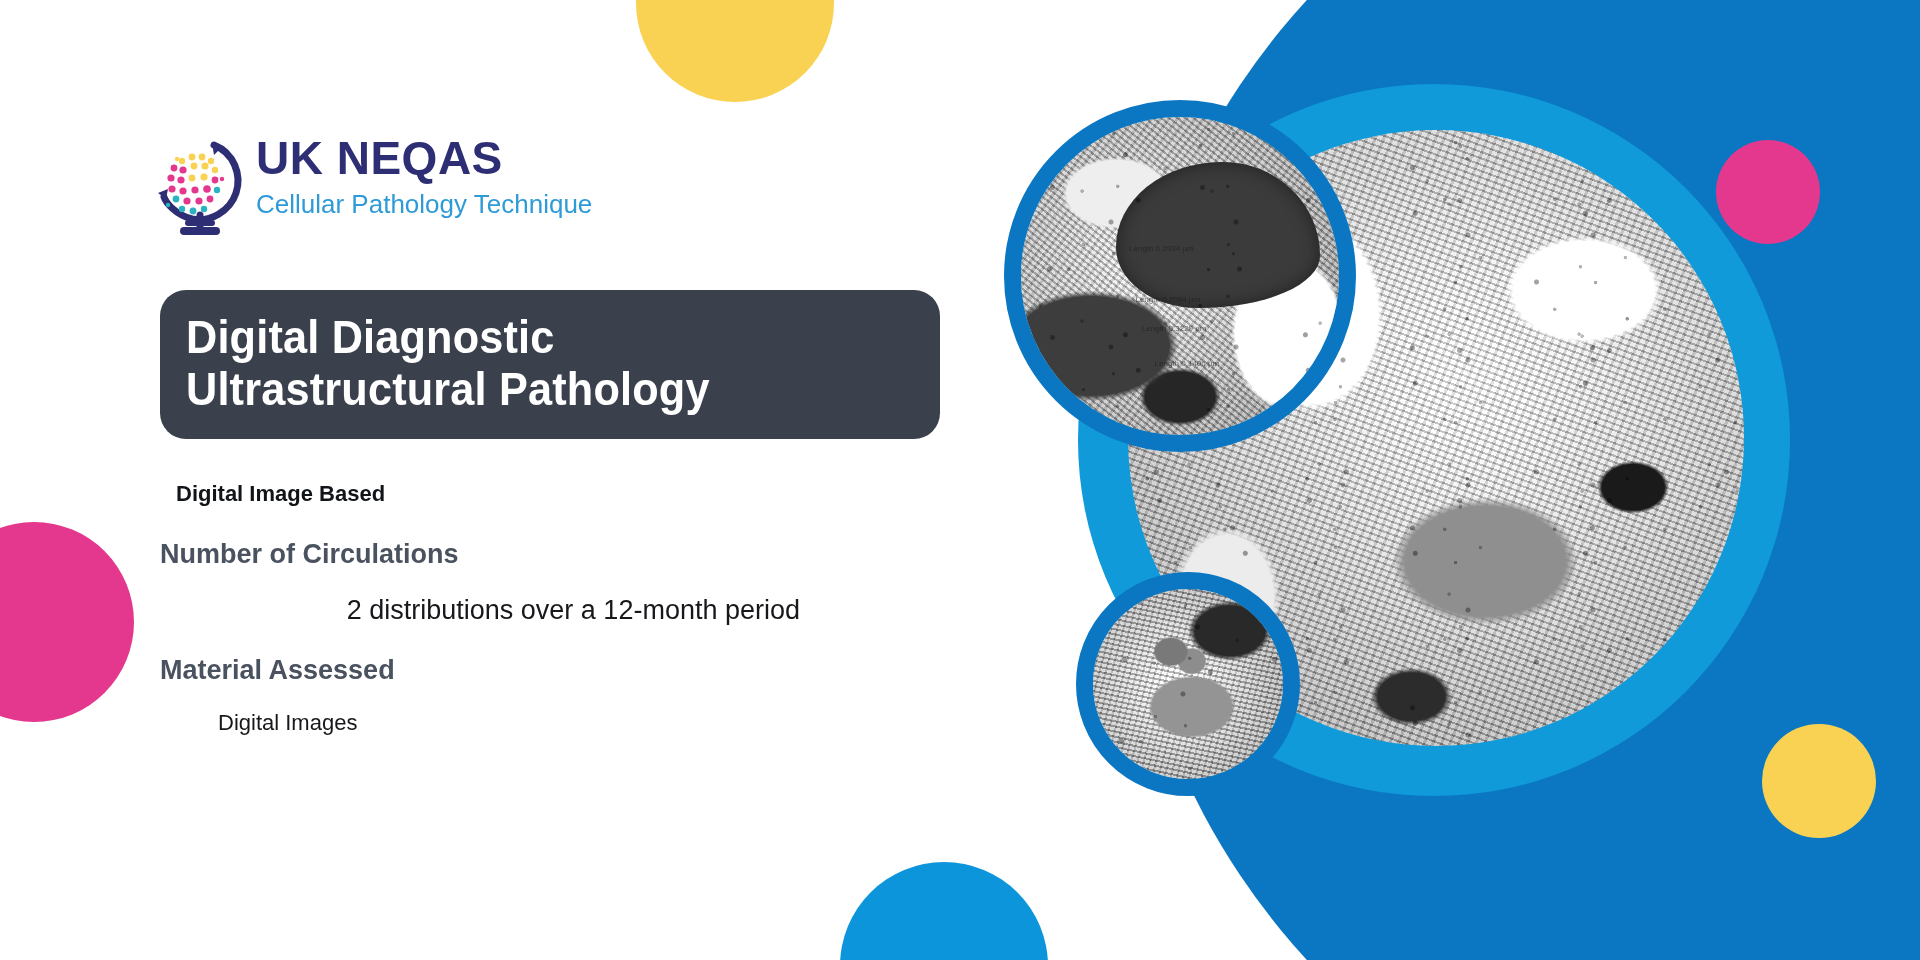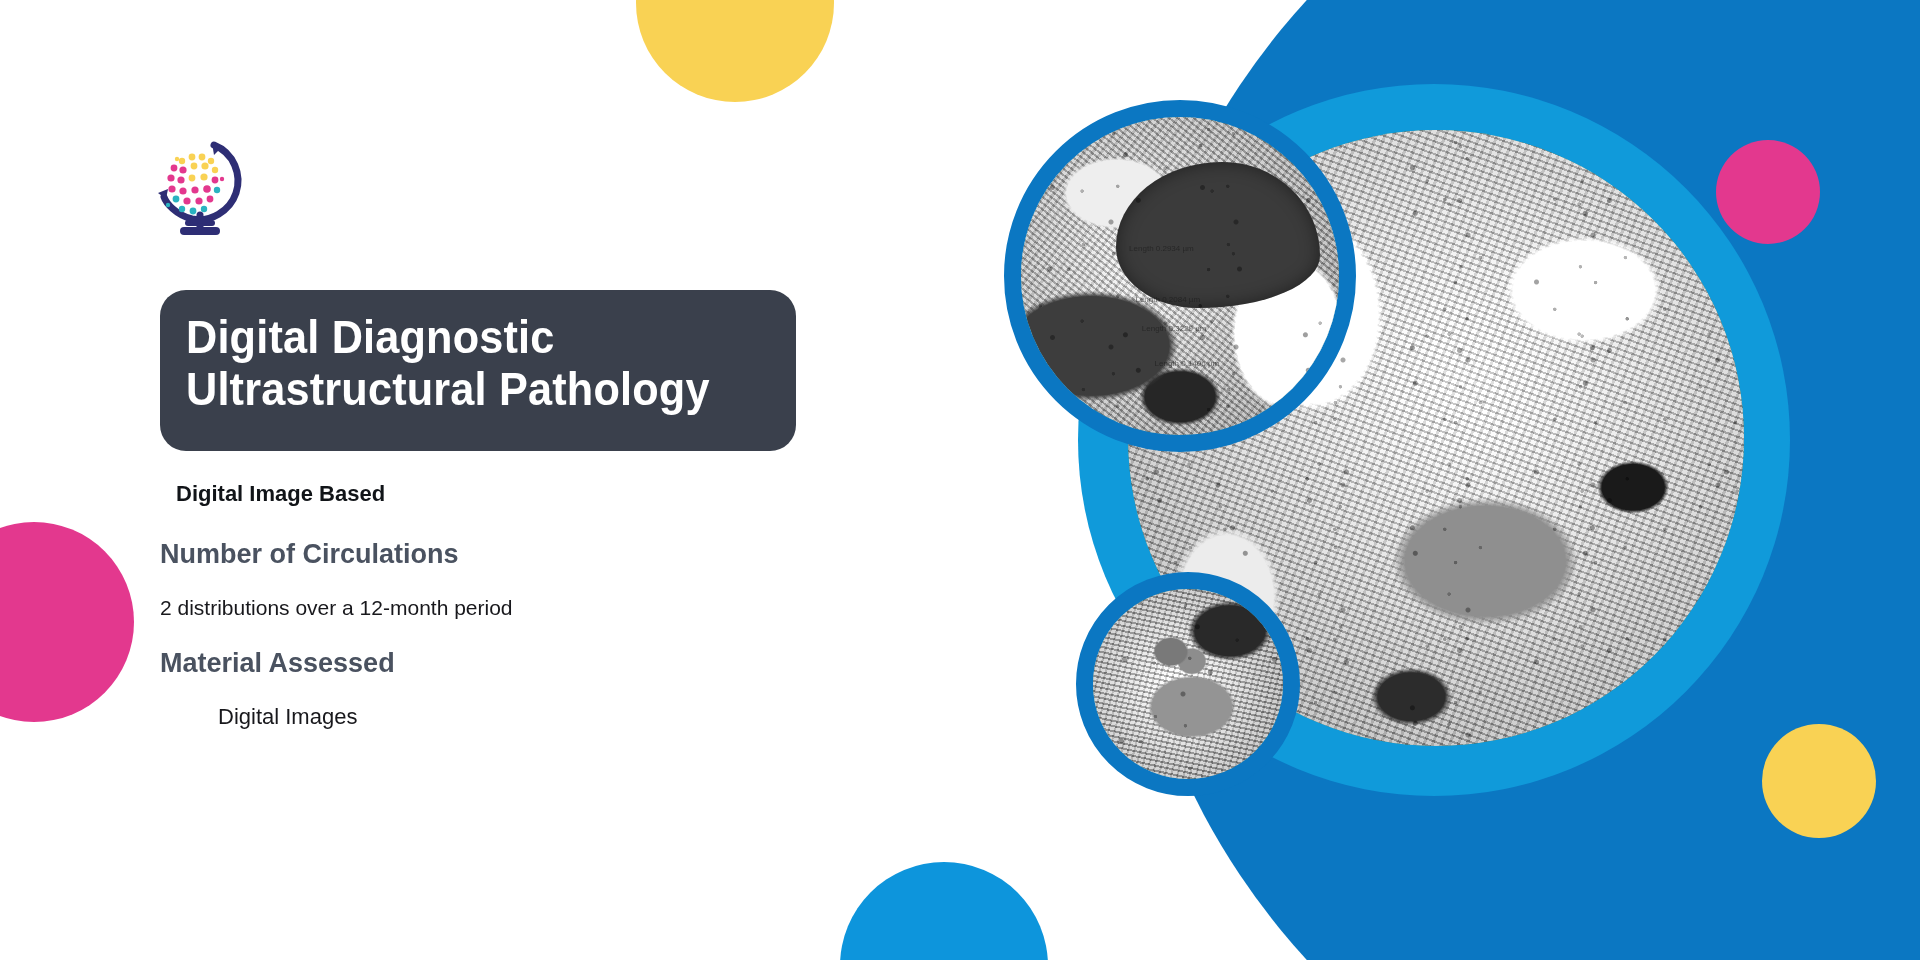--- a/index.html
+++ b/index.html
@@ -59,21 +59,21 @@
   .dot-yellow-right{
     left:1762px; top:724px; width:114px; height:114px;
     background:#f9d254;
   }
 
   
   .em-circle{
     position:absolute;
     border-radius:50%;
     overflow:hidden;
-    background:#0f766e;
+    background:#0ea5e9;
   }
   .em-main{
     left:1128px; top:130px; width:616px; height:616px;
   }
   .em-inset-top{
     left:1004px; top:100px; width:352px; height:352px;
     border:17px solid #0b77c2;
     box-sizing:border-box;
     background-clip:padding-box;
   }
@@ -188,22 +188,22 @@
     font-weight:400;
     color:#2e9bd8;
     line-height:1;
     white-space:nowrap;
   }
 
   
   .banner{
     position:absolute;
     left:160px; top:290px;
-    width:636px;
-    padding:22px 26px 36px 26px;
+    width:780px;
+    padding:22px 26px 24px 26px;
     box-sizing:border-box;
     background:#3a404c;
     border-radius:26px;
   }
   .banner-line{
     color:#ffffff;
     font-size:46px;
     font-weight:700;
     line-height:1.12;
     letter-spacing:.2px;
@@ -226,25 +226,26 @@
     line-height:1.1;
   }
   .info-head{
     font-size:27px;
     font-weight:700;
     color:#4a5260;
     margin:0 0 26px 0;
     line-height:1.1;
   }
   .info-body{
-    font-size:21px;
+    font-size:27px;
     font-weight:400;
     color:#18181c;
     margin:0 0 30px 0;
     line-height:1.1;
+    text-align:right;
   }
   .info-item{
     font-size:22px;
     font-weight:400;
     color:#18181c;
     margin:0 0 0 58px;
     line-height:1.1;
   }
 </style>
 </head>
@@ -317,20 +318,24 @@
         <circle cx="47" cy="66" r="3.6" fill="#e3388e"></circle>
         <circle cx="58" cy="64" r="3.4" fill="#e3388e"></circle>
         <circle cx="30" cy="74" r="3.2" fill="#2bb3c0"></circle>
         <circle cx="41" cy="76" r="3.4" fill="#2bb3c0"></circle>
         <circle cx="52" cy="74" r="3.2" fill="#2bb3c0"></circle>
         <circle cx="25" cy="24" r="2.2" fill="#f9d254"></circle>
         <circle cx="70" cy="44" r="2.2" fill="#e3388e"></circle>
         <circle cx="16" cy="70" r="2.2" fill="#2bb3c0"></circle>
       </svg>
     </div>
+    <div class="logo-text">
+      <div class="logo-title">UK NEQAS</div>
+      <div class="logo-sub">Cellular Pathology Technique</div>
+    </div>
   </div>
 
   <div class="banner">
     <div class="banner-line">Digital Diagnostic</div>
     <div class="banner-line">Ultrastructural Pathology</div>
   </div>
 
   <div class="info">
     <p class="info-strong">Digital Image Based</p>
     <p class="info-head">Number of Circulations</p>

